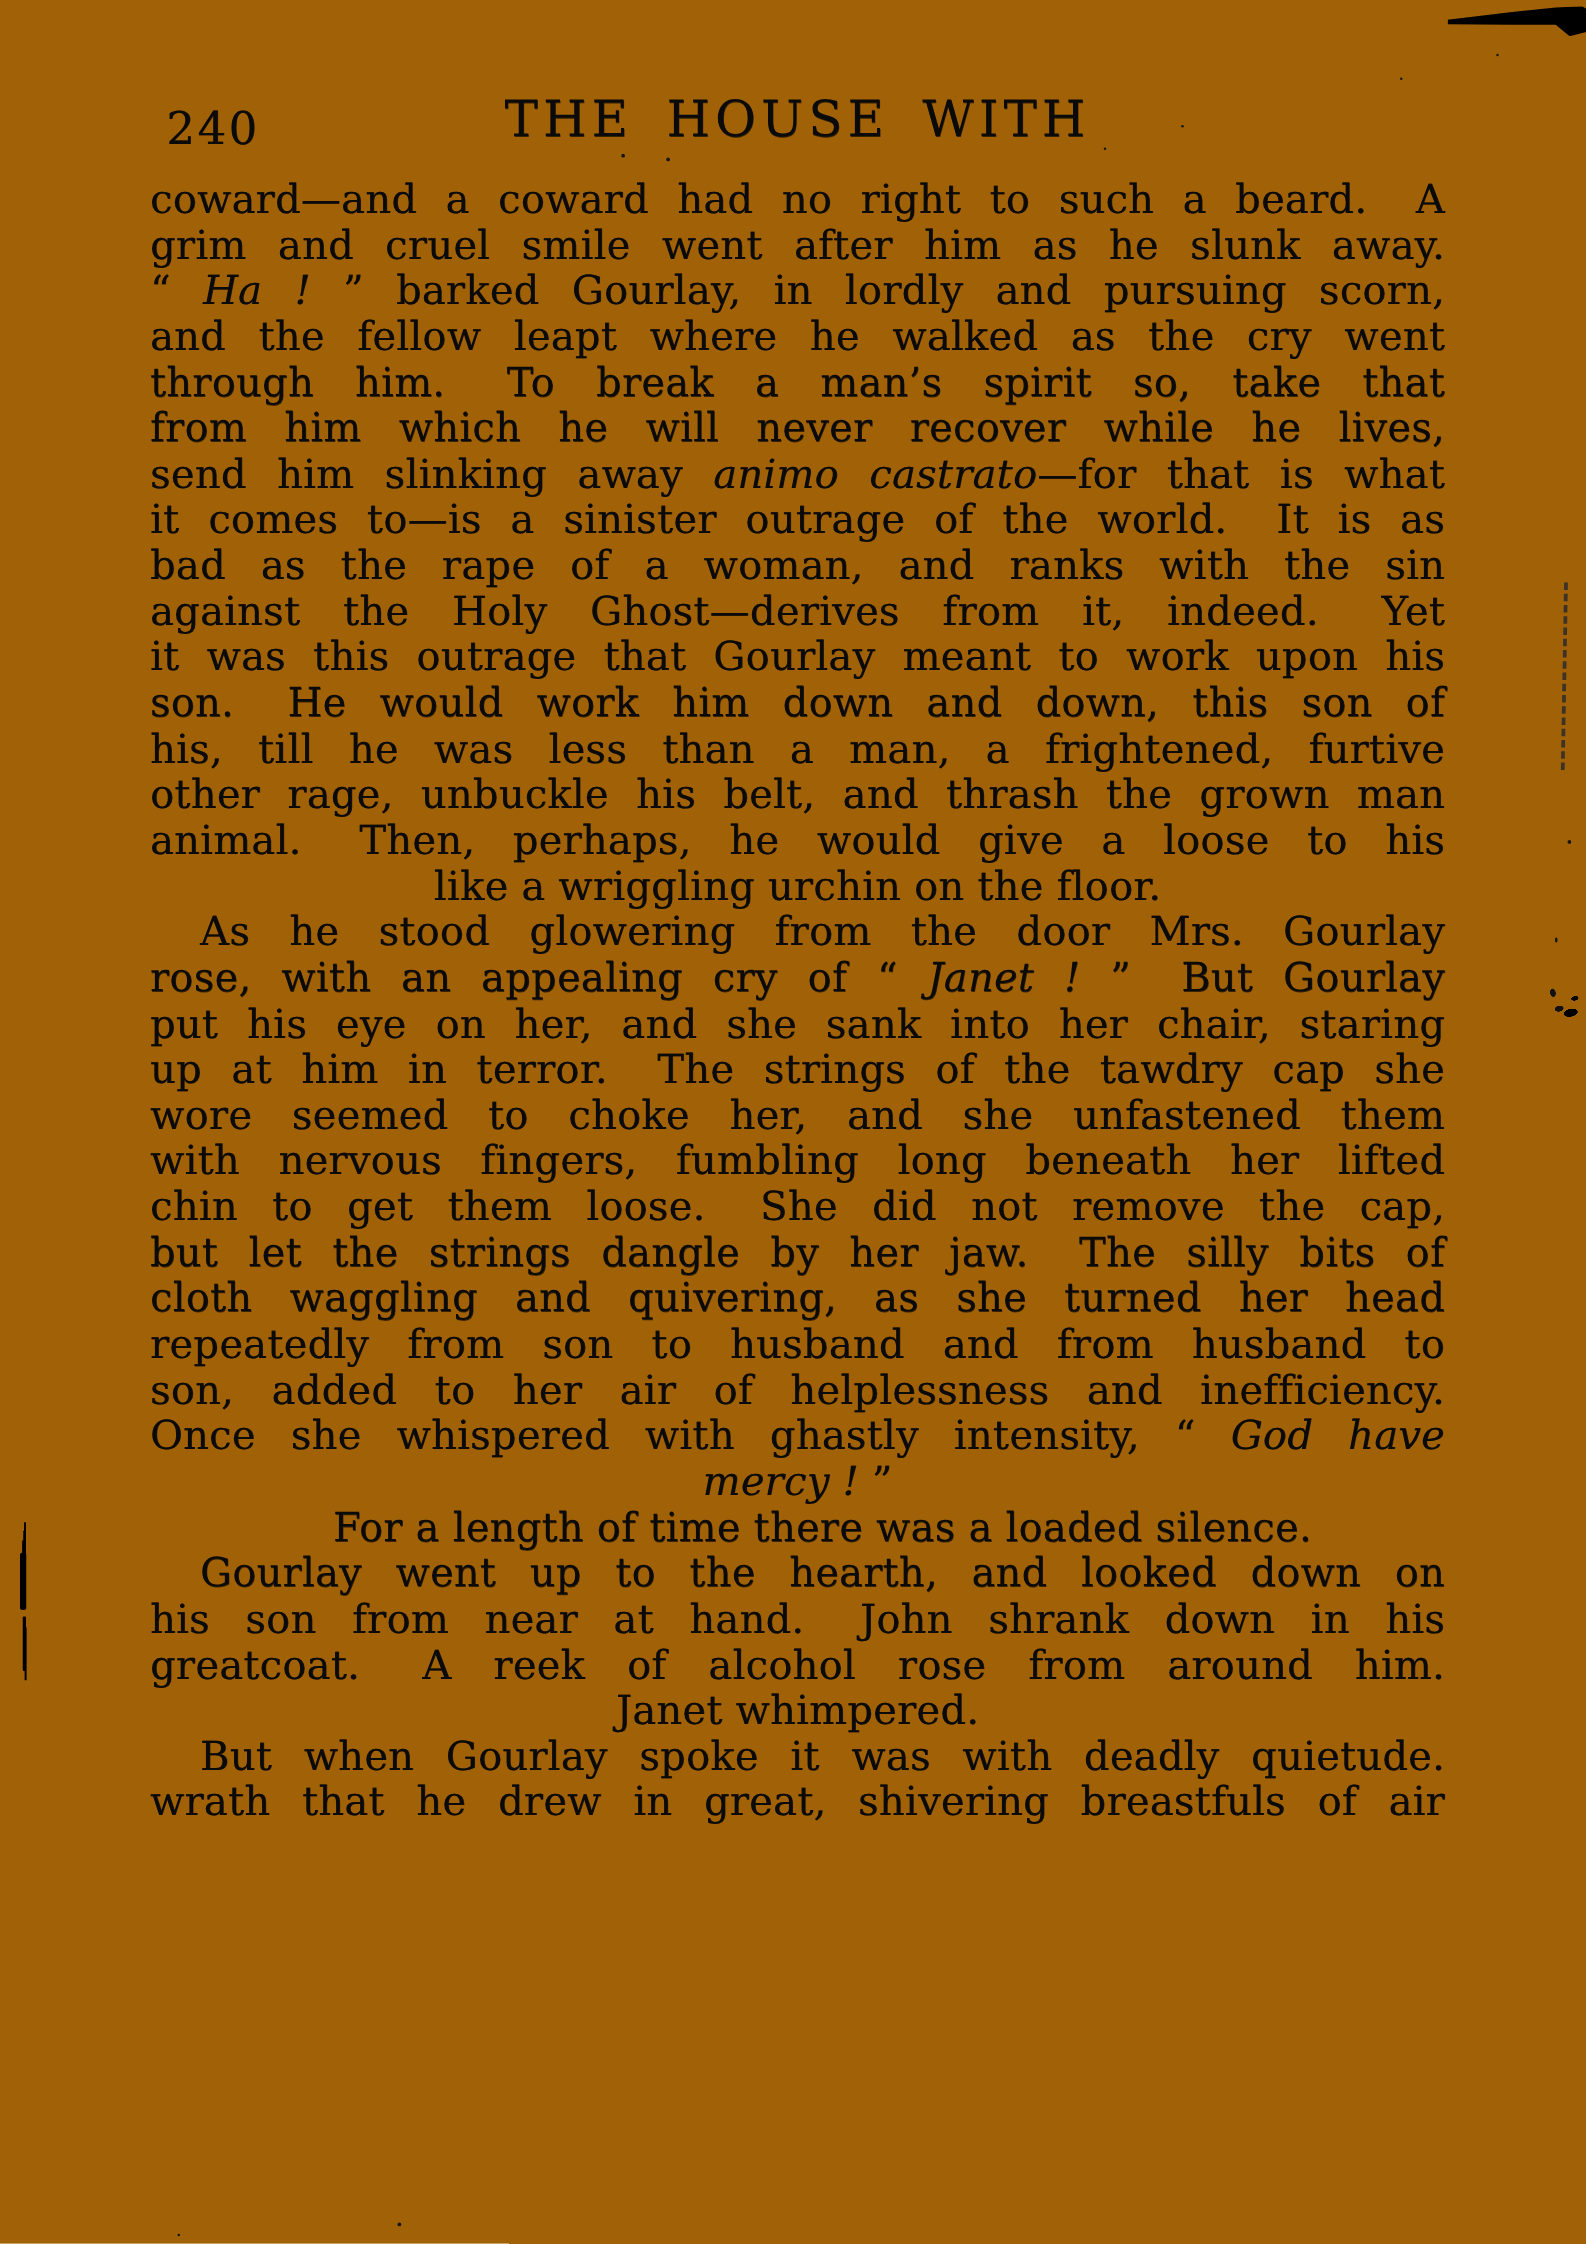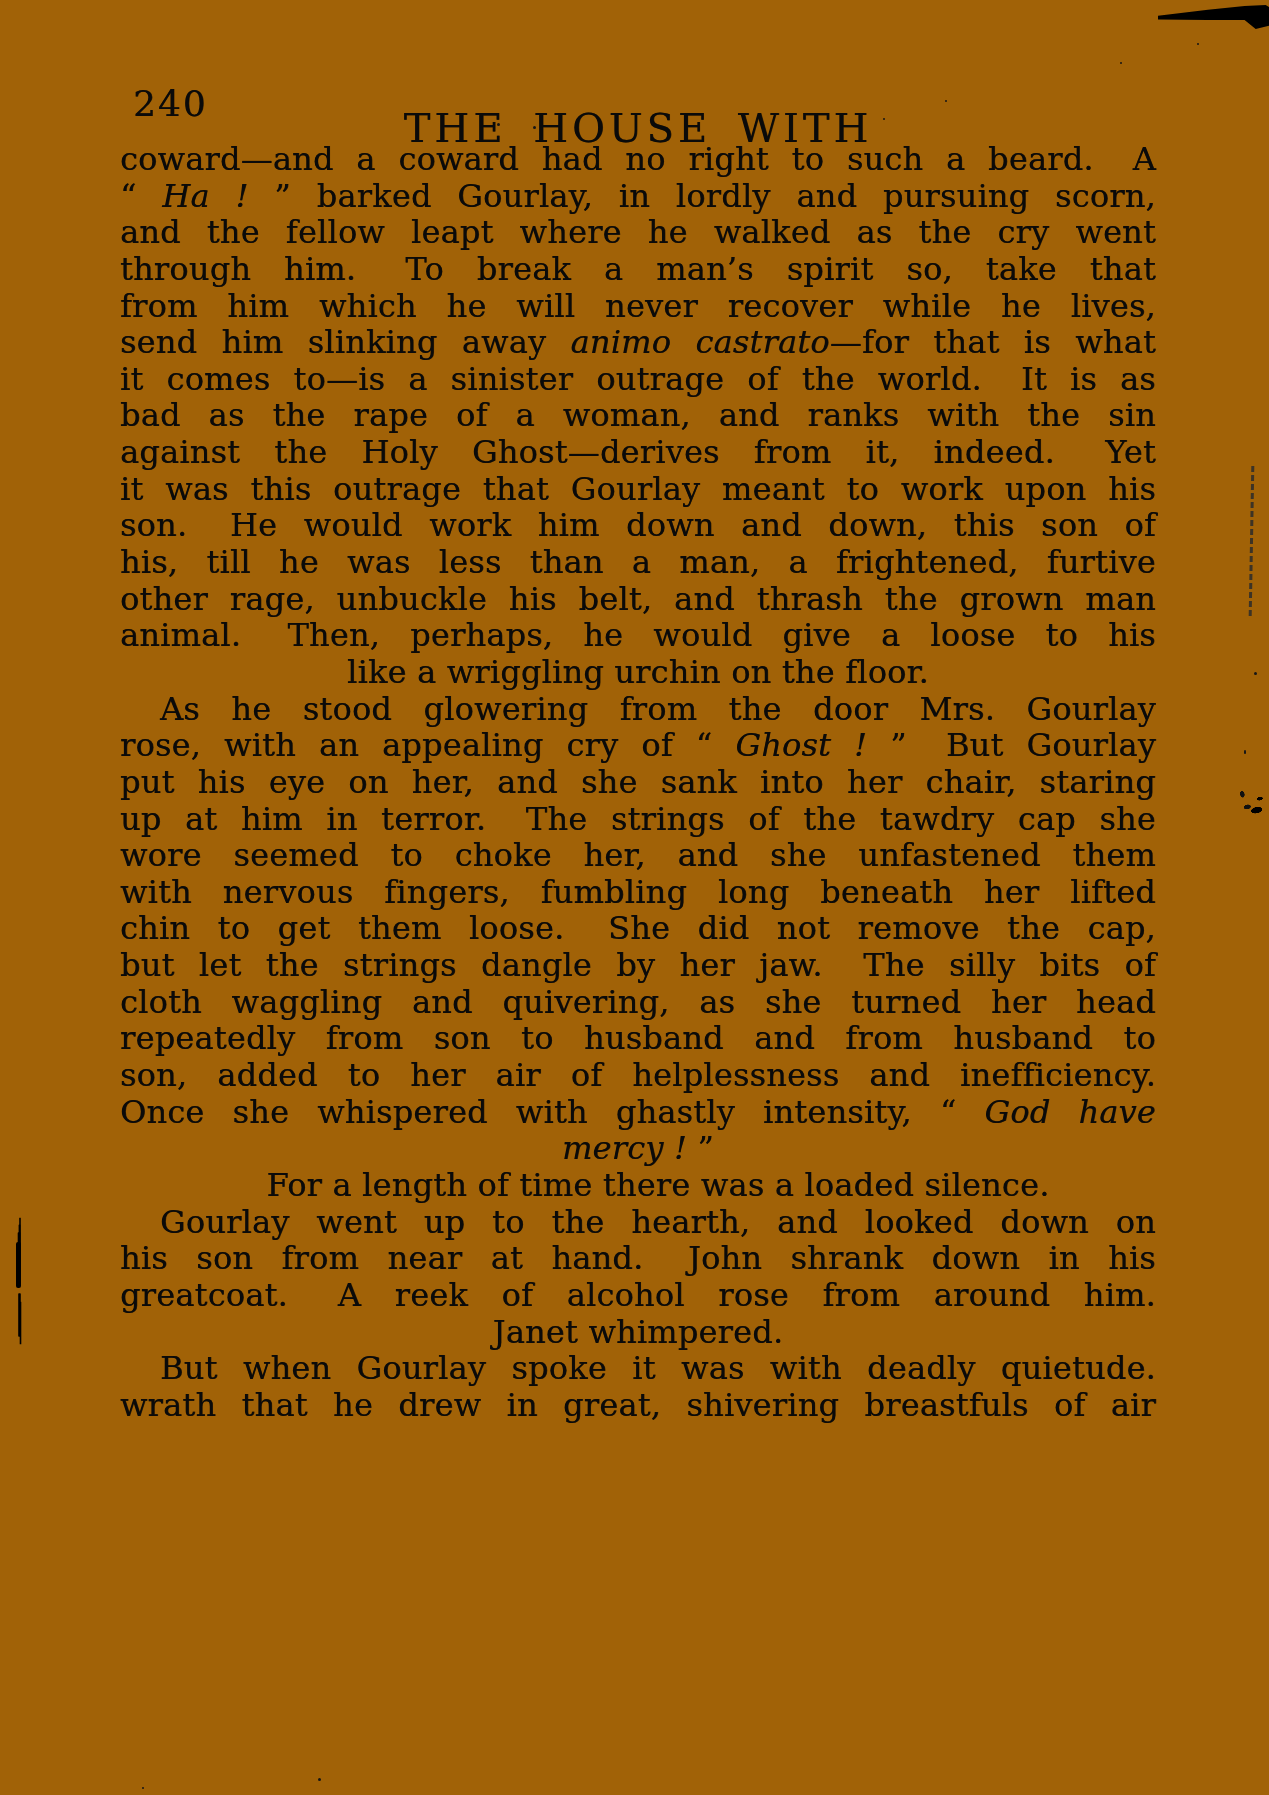--- a/index.html
+++ b/index.html
@@ -17,21 +17,21 @@
   
   .page-number {
     position:absolute; left:133px; top:86px;
     font-size:36px; line-height:1;
     letter-spacing:2px;
   }
   .running-head {
     position:absolute; left:120px; top:76px; width:1036px;
     text-align:center;
     font-size:40px; line-height:1;
-    letter-spacing:4px; word-spacing:10px;margin-top:32px;
+    letter-spacing:4px; word-spacing:10px;
   }
 
   
   .body-text {
     position:absolute; left:120px; top:141px; width:1036px;
     font-size:32px; line-height:36.65px;
     letter-spacing:0.2px;
   }
   .line {
     height:36.65px;
@@ -92,36 +92,37 @@
 <body>
 
 <div class="page">
 
   <div class="page-number">240</div>
 
   <div class="running-head">THE HOUSE WITH</div>
 
   <div class="body-text">
       <div class="line"><span>coward—and a coward had no right to such a beard.  A</span></div>
+      <div class="line"><span>grim and cruel smile went after him as he slunk away.</span></div>
       <div class="line"><span>“ </span><i>Ha !</i><span> ” barked Gourlay, in lordly and pursuing scorn,</span></div>
       <div class="line"><span>and the fellow leapt where he walked as the cry went</span></div>
       <div class="line"><span>through him.  To break a man’s spirit so, take that</span></div>
       <div class="line"><span>from him which he will never recover while he lives,</span></div>
       <div class="line"><span>send him slinking away </span><i>animo castrato</i><span>—for that is what</span></div>
       <div class="line"><span>it comes to—is a sinister outrage of the world.  It is as</span></div>
       <div class="line"><span>bad as the rape of a woman, and ranks with the sin</span></div>
       <div class="line"><span>against the Holy Ghost—derives from it, indeed.  Yet</span></div>
       <div class="line"><span>it was this outrage that Gourlay meant to work upon his</span></div>
       <div class="line"><span>son.  He would work him down and down, this son of</span></div>
       <div class="line"><span>his, till he was less than a man, a frightened, furtive</span></div>
       <div class="line"><span>other rage, unbuckle his belt, and thrash the grown man</span></div>
       <div class="line"><span>animal.  Then, perhaps, he would give a loose to his</span></div>
       <div class="line nojust"><span>like a wriggling urchin on the floor.</span></div>
       <div class="line indent"><span>As he stood glowering from the door Mrs. Gourlay</span></div>
-      <div class="line"><span>rose, with an appealing cry of “ </span><i>Ghost !</i><span> ”  But Gourlay</span></div>
+      <div class="line"><span>rose, with an appealing cry of “ </span><i>Janet !</i><span> ”  But Gourlay</span></div>
       <div class="line"><span>put his eye on her, and she sank into her chair, staring</span></div>
       <div class="line"><span>up at him in terror.  The strings of the tawdry cap she</span></div>
       <div class="line"><span>wore seemed to choke her, and she unfastened them</span></div>
       <div class="line"><span>with nervous fingers, fumbling long beneath her lifted</span></div>
       <div class="line"><span>chin to get them loose.  She did not remove the cap,</span></div>
       <div class="line"><span>but let the strings dangle by her jaw.  The silly bits of</span></div>
       <div class="line"><span>cloth waggling and quivering, as she turned her head</span></div>
       <div class="line"><span>repeatedly from son to husband and from husband to</span></div>
       <div class="line"><span>son, added to her air of helplessness and inefficiency.</span></div>
       <div class="line"><span>Once she whispered with ghastly intensity, “ </span><i>God have</i></div>

